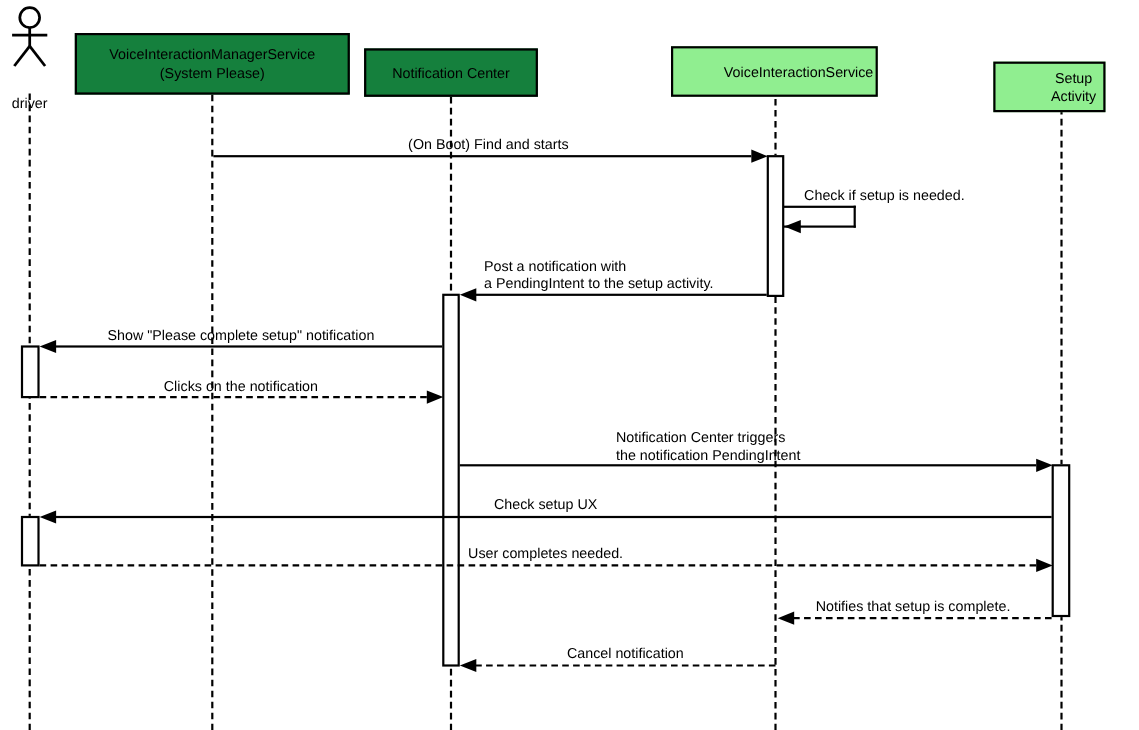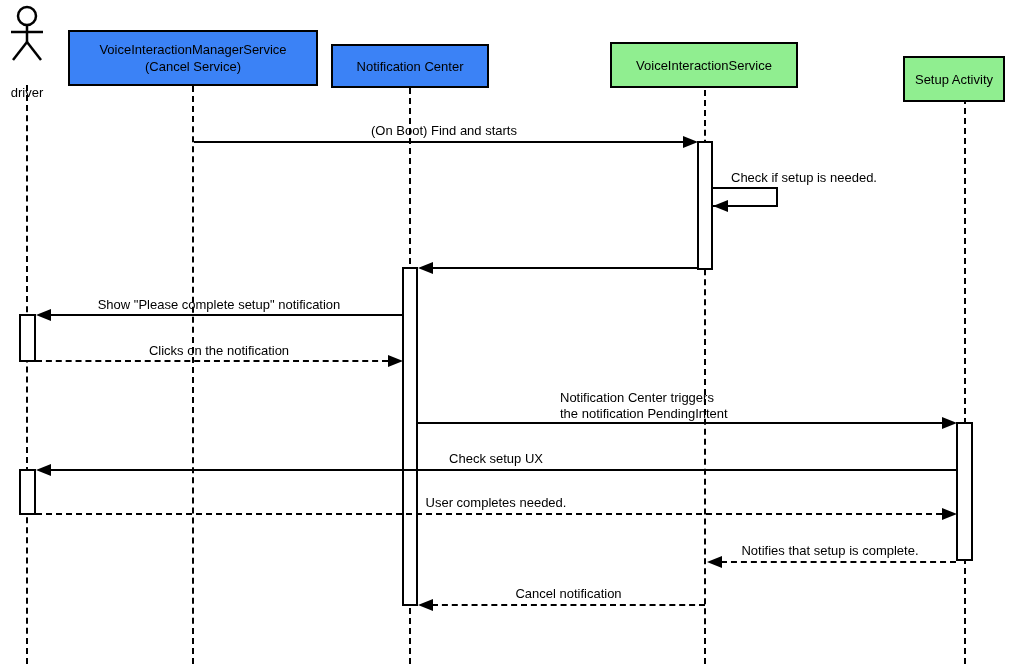--- a/index.html
+++ b/index.html
@@ -21,22 +21,22 @@
     box-sizing:border-box;
     border:2px solid #000;
     display:flex;
     flex-direction:column;
     align-items:center;
     justify-content:center;
     text-align:center;
     font-size:13px;
     line-height:17px;
   }
-  .cyan{background:#3b82f6;}
-  .green{background:#90EE90;}
+  .cyan{background:#15803d;}
+  .green{background:#90EE90;padding-left:44px;}
   .activation{
     position:absolute;
     box-sizing:border-box;
     background:#ffffff;
     border:2px solid #000;
   }
   .msg-line{
     position:absolute;
     height:0;
     border-top:2px solid #000;
@@ -88,21 +88,21 @@
       <line x1="27" y1="20" x2="27" y2="37" stroke="#000" stroke-width="2.5"></line>
       <line x1="11" y1="27" x2="43" y2="27" stroke="#000" stroke-width="2.5"></line>
       <line x1="27" y1="37" x2="13" y2="55" stroke="#000" stroke-width="2.5"></line>
       <line x1="27" y1="37" x2="41" y2="55" stroke="#000" stroke-width="2.5"></line>
     </svg>
     <div class="actor-label">driver</div>
   </div>
 
   <div class="head cyan" style="left:68px;top:30px;width:250px;height:56px">
     <span>VoiceInteractionManagerService</span>
-    <span>(Cancel Service)</span>
+    <span>(System Please)</span>
   </div>
   <div class="head cyan" style="left:331px;top:44px;width:158px;height:44px">
     <span>Notification Center</span>
   </div>
   <div class="head green" style="left:610px;top:42px;width:188px;height:46px">
     <span>VoiceInteractionService</span>
   </div>
   <div class="head green" style="left:903px;top:56px;width:102px;height:46px">
     <span>Setup Activity</span>
   </div>
@@ -116,20 +116,24 @@
   <div class="msg-line" style="left:194px;top:141px;width:489px"></div>
   <div class="arr-r" style="left:683px;top:136px"></div>
   <div class="msg-label center" style="left:294px;top:123px;width:300px">(On Boot) Find and starts</div>
 
   <div class="self-loop" style="left:712px;top:187px;width:66px;height:20px"></div>
   <div class="arr-l" style="left:713px;top:200px"></div>
   <div class="msg-label" style="left:731px;top:170px">Check if setup is needed.</div>
 
   <div class="msg-line" style="left:432px;top:267px;width:265px"></div>
   <div class="arr-l" style="left:418px;top:262px"></div>
+  <div class="msg-label" style="left:440px;top:234px">
+    <div>Post a notification with</div>
+    <div>a PendingIntent to the setup activity.</div>
+  </div>
 
   <div class="msg-line" style="left:50px;top:314px;width:352px"></div>
   <div class="arr-l" style="left:36px;top:309px"></div>
   <div class="msg-label center" style="left:83px;top:297px;width:272px">Show "Please complete setup" notification</div>
 
   <div class="msg-line dashed" style="left:36px;top:360px;width:352px"></div>
   <div class="arr-r" style="left:388px;top:355px"></div>
   <div class="msg-label center" style="left:83px;top:343px;width:272px">Clicks on the notification</div>
 
   <div class="msg-line" style="left:418px;top:422px;width:524px"></div>

